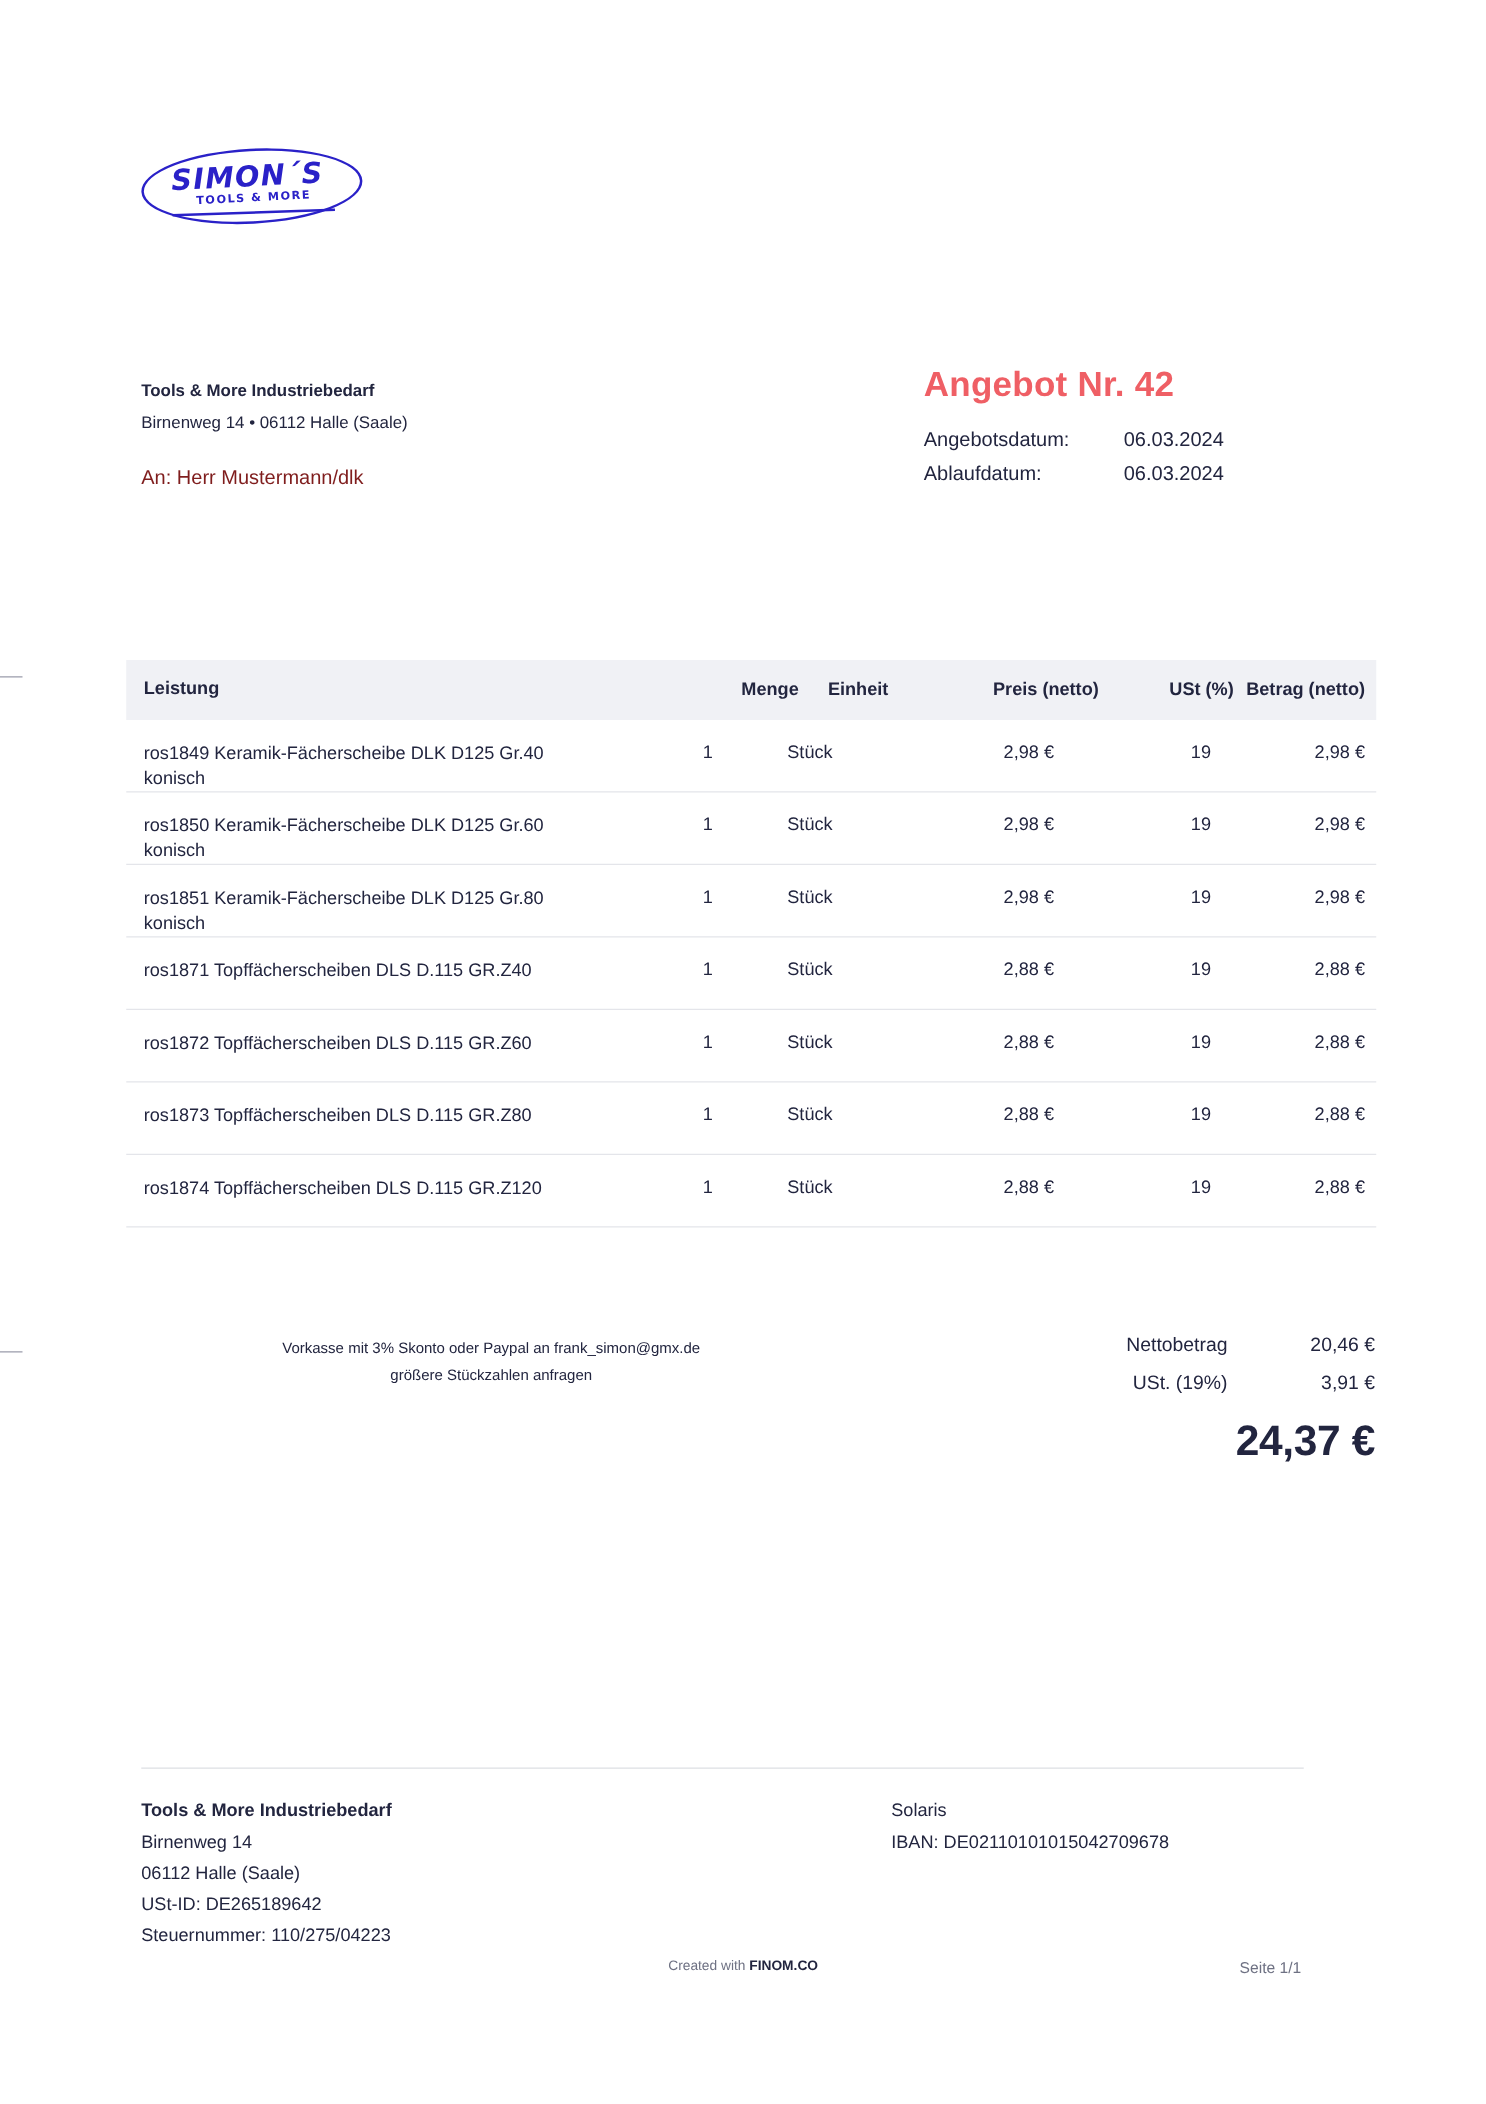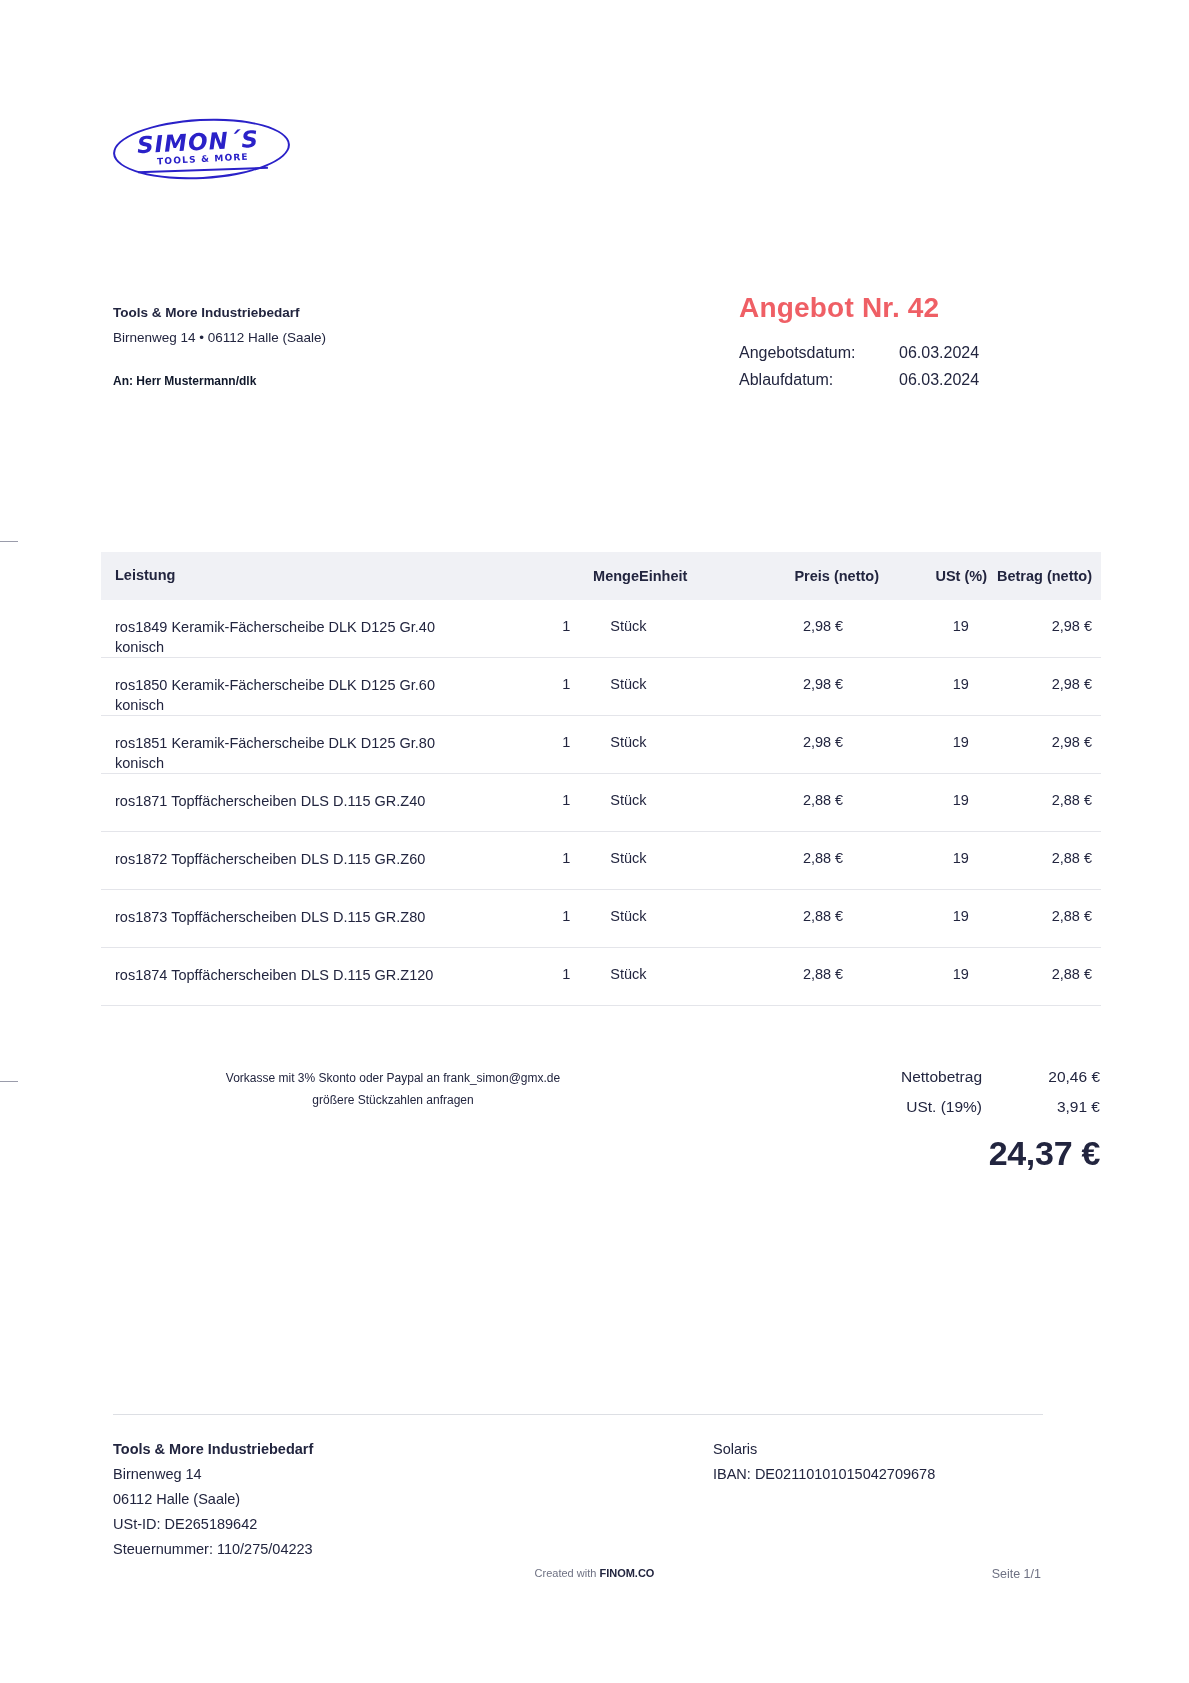--- a/index.html
+++ b/index.html
@@ -88,23 +88,23 @@
     margin-bottom: 10px;
   }
   .sender-addr {
     font-size: 13.5px;
     color: #22253f;
   }
   .recipient {
     position: absolute;
     left: 113px;
     top: 374px;
-    font-size: 12px;
-    font-weight: bold;
-    color: #0f172a;
+    font-size: 16px;
+    font-weight: normal;
+    color: #7f1d1d;
   }
 
   
   .doc-title {
     position: absolute;
     left: 739px;
     top: 292px;
     font-size: 28px;
     font-weight: bold;
     color: #ef5f65;
@@ -124,21 +124,20 @@
   }
   .meta-label { width: 160px; }
   .meta-value { }
 
   
   .table {
     position: absolute;
     left: 101px;
     top: 528px;
     width: 1000px;
-    margin-top: 24px;
   }
   .thead {
     display: flex;
     background: #f0f1f5;
     height: 48px;
     align-items: center;
     font-size: 14.5px;
     font-weight: bold;
     color: #22253f;
   }
@@ -150,21 +149,21 @@
     font-size: 14.5px;
     color: #22253f;
     min-height: 58px;
     padding-top: 18px;
     box-sizing: border-box;
     gap: 40px;
   }
   .row:first-of-type { }
   .c0 { width: 436px; padding-left: 14px; box-sizing: border-box; line-height: 1.35; }
   .c1 { width: 102px; text-align: right; }
-  .c2 { width: 108px; text-align: left; padding-right: 13px; box-sizing: border-box; }
+  .c2 { width: 108px; text-align: center; padding-right: 13px; box-sizing: border-box; }
   .c3 { width: 132px; text-align: right; }
   .c4 { width: 108px; text-align: right; }
   .c5 { width: 114px; text-align: right; padding-right: 9px; box-sizing: border-box; }
 
   
   .notes {
     position: absolute;
     left: 113px;
     top: 1068px;
     width: 560px;

